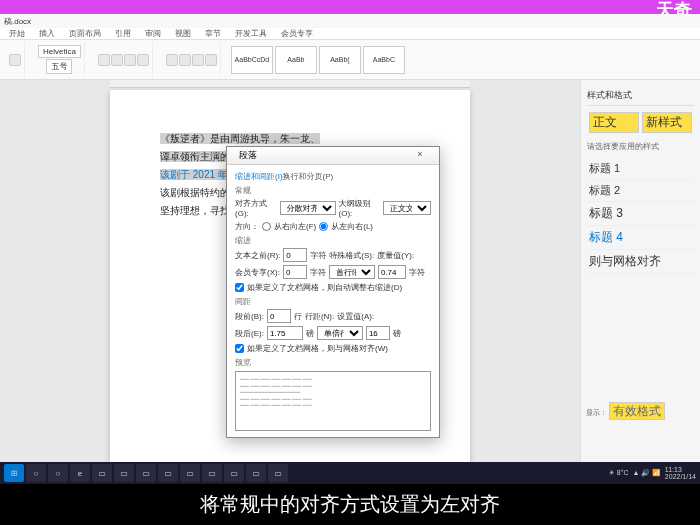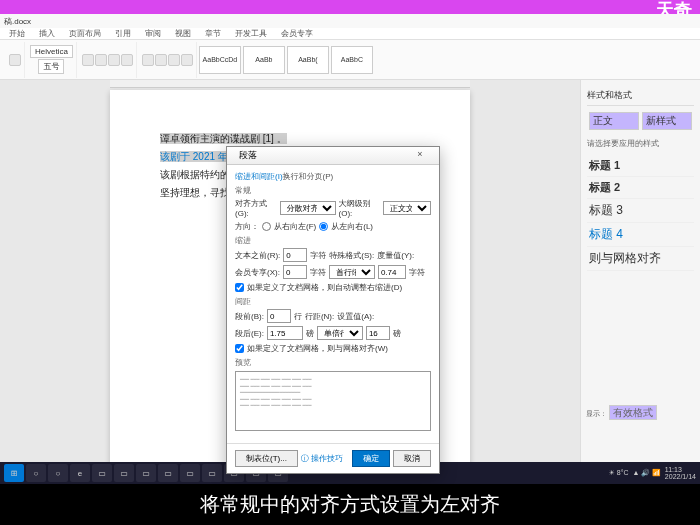--- a/index.html
+++ b/index.html
@@ -3,40 +3,40 @@
 <meta charset="utf-8">
 <style>
 *{margin:0;padding:0;box-sizing:border-box;font-family:"Microsoft YaHei",Arial,sans-serif}
 body{width:700px;height:525px;background:#000;position:relative;overflow:hidden;font-size:10px}
 .top-mask{height:14px;background:#d946ef;position:relative}
 .tq-watermark{position:absolute;right:8px;top:-2px;color:#fff;font-size:18px;font-weight:bold}
 .wps-window{background:#fff;height:470px;position:relative}
 .wps-titlebar{height:14px;background:#f8f8f8;display:flex;align-items:center;padding:0 4px;font-size:8px;color:#333}
 .ribbon-tabs{height:12px;background:#fff;display:flex;align-items:center;gap:8px;padding:0 6px;font-size:8px;color:#555;border-bottom:1px solid #e0e0e0}
 .ribbon-tabs span{padding:1px 3px}
-.ribbon{height:40px;background:#fafafa;border-bottom:1px solid #ddd;display:flex;align-items:center;padding:0 6px;gap:2px}
+.ribbon{height:40px;background:#fafafa;border-bottom:1px solid #ddd;display:flex;align-items:center;padding:0 6px;gap:10px}
 .rb-group{display:flex;flex-direction:column;align-items:center;gap:1px;padding:0 3px;border-right:1px solid #eee;height:36px;justify-content:center}
 .rb-btn{width:12px;height:12px;background:#e8e8e8;border:1px solid #ccc;border-radius:2px}
 .font-sel{font-size:8px;padding:1px 4px;border:1px solid #ccc;background:#fff;color:#333}
 .style-gallery{display:flex;gap:2px;align-items:center}
 .style-item{width:42px;height:28px;border:1px solid #ccc;background:#fff;font-size:7px;display:flex;align-items:center;justify-content:center;color:#333}
 .doc-area{display:flex;height:404px}
 .page-container{flex:1;background:#e8e8e8;display:flex;justify-content:center;padding:10px 0;overflow:hidden}
 .page{width:360px;background:#fff;box-shadow:0 2px 6px rgba(0,0,0,.2);padding:40px 50px;position:relative}
 .doc-text{font-size:10px;color:#222;line-height:1.8}
 .doc-text .hl{background:#d0d0d0}
 .doc-text .ref{color:#07c}
 .ruler-h{position:absolute;top:-12px;left:0;right:0;height:10px;background:#f0f0f0;border-bottom:1px solid #ccc}
 .side-panel{width:120px;background:#f5f5f5;border-left:1px solid #ddd;padding:6px;font-size:8px;color:#333}
 .panel-title{font-size:9px;padding:3px 0;border-bottom:1px solid #ddd;margin-bottom:4px}
 .style-row{padding:2px;display:flex;align-items:center;gap:3px}
-.style-combo{border:1px solid #ccc;background:#c4b5fd;padding:1px 3px;font-size:10px;flex:1}
+.style-combo{border:1px solid #ccc;background:#fde047;padding:1px 3px;font-size:12px;flex:1}
 .heading-list{margin-top:6px}
 .heading-item{padding:3px 2px;font-size:12px;border-bottom:1px solid #eee}
-.heading-item.h1{font-weight:bold;font-size:11px}
+.heading-item.h1{font-weight:normal;font-size:11px}
 .heading-item.h4{color:#07c}
 .panel-bottom{position:absolute;bottom:64px;right:6px;width:108px;font-size:7px;color:#666}
 .dialog{position:absolute;left:226px;top:132px;width:214px;background:#fff;border:1px solid #888;box-shadow:0 4px 16px rgba(0,0,0,.3);z-index:10}
 .dlg-title{height:18px;background:linear-gradient(#fff,#eee);border-bottom:1px solid #ccc;display:flex;align-items:center;justify-content:space-between;padding:0 12px;font-size:9px}
 .dlg-close{width:14px;height:14px;text-align:center;cursor:pointer;color:#555}
 .dlg-body{padding:6px 8px;font-size:8px;color:#333}
 .dlg-tabs{display:flex;gap:0;font-size:8px;color:#555;padding-bottom:2px}
 .dlg-tab{cursor:pointer}
 .dlg-tab.active{color:#07c}
 .dlg-section{margin-top:1px}
@@ -105,20 +105,21 @@
       <div class="style-item">AaBb(</div>
       <div class="style-item">AaBbC</div>
     </div>
   </div>
 
   <div class="doc-area">
     <div class="page-container">
       <div class="page">
         <div class="ruler-h"></div>
         <div class="doc-text">
+          <p><span class="hl">《叛逆者》是由周游执导，朱一龙、</span></p>
           <p><span class="hl">谭卓领衔主演的谍战剧 [1] 。</span></p>
           <p><span class="hl ref">该剧于 2021 年 6 月 7 日</span></p>
           <p>该剧根据特约的同名小说改编，</p>
           <p>坚持理想，寻找正确的救国道路。</p>
         </div>
       </div>
     </div>
 
     <div class="side-panel">
       <div class="panel-title">样式和格式</div>
@@ -222,30 +223,20 @@
         </div>
       </div>
 
       <div class="dlg-section">
         <span class="dlg-label">预览</span>
         <div class="preview-box">
           ━━━ ━━━ ━━━ ━━━ ━━━ ━━━ ━━━<br>━━━ ━━━ ━━━ ━━━ ━━━ ━━━ ━━━<br>━━━━━━━━━━━━━━━━━━━━<br>━━━ ━━━ ━━━ ━━━ ━━━ ━━━ ━━━<br>━━━ ━━━ ━━━ ━━━ ━━━ ━━━ ━━━
         </div>
       </div>
     </div>
-    <div class="dlg-footer">
-      <div>
-        <button class="dlg-btn">制表位(T)...</button>
-        <span style="color:#07c;font-size:8px">ⓘ <span>操作技巧</span></span>
-      </div>
-      <div>
-        <button class="dlg-btn primary">确定</button>
-        <button class="dlg-btn">取消</button>
-      </div>
-    </div>
   </div>
 </div>
 
 <div class="taskbar">
   <div class="tb-item tb-win">⊞</div>
   <div class="tb-item">○</div>
   <div class="tb-item">○</div>
   <div class="tb-item">e</div>
   <div class="tb-item">▭</div>
   <div class="tb-item">▭</div>

